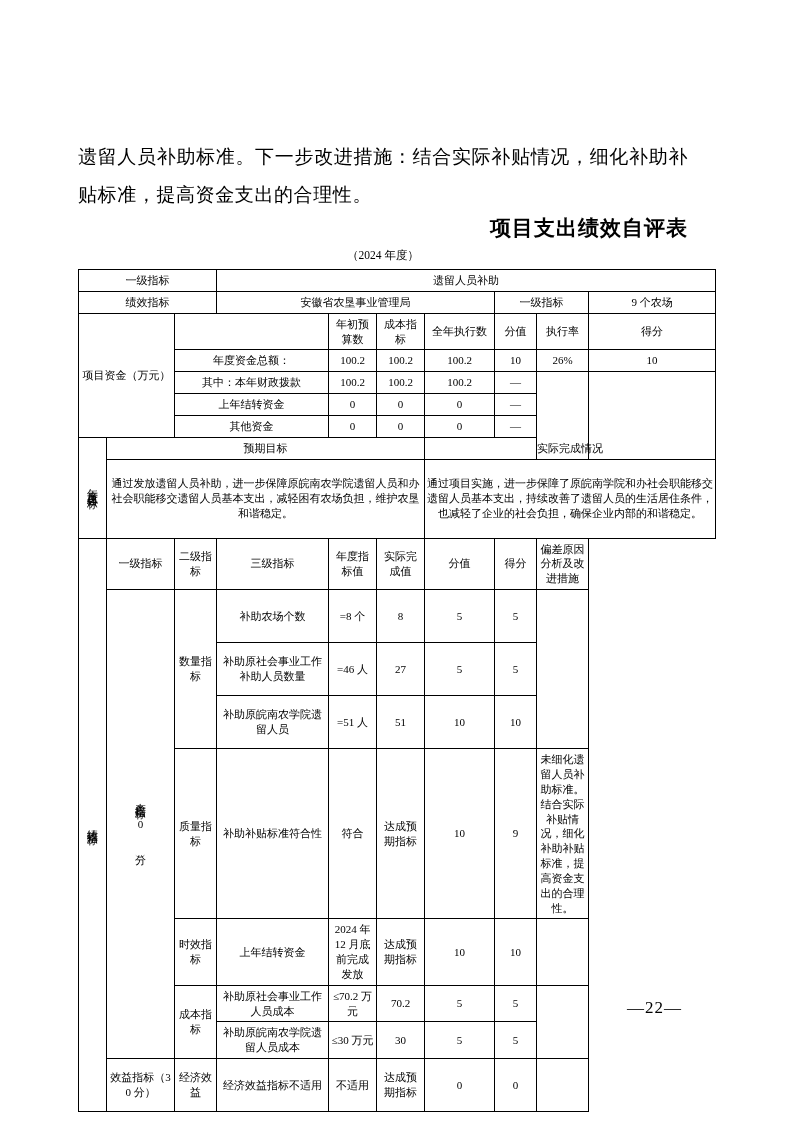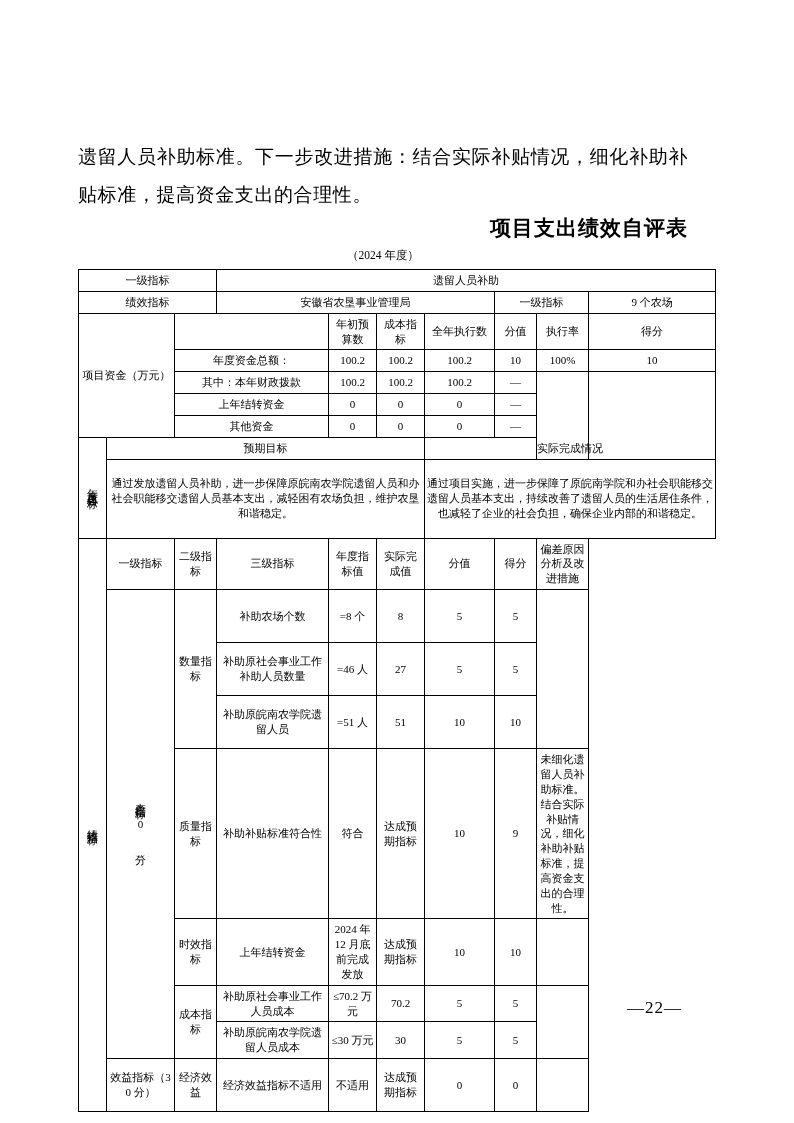--- a/index.html
+++ b/index.html
@@ -138,21 +138,21 @@
         <td class="small">执行率</td>
         <td class="small">得分</td>
       </tr>
 
       <tr>
         <td colspan="2" class="left-text">年度资金总额：</td>
         <td>100.2</td>
         <td>100.2</td>
         <td>100.2</td>
         <td>10</td>
-        <td>100%</td>
+        <td>26%</td>
         <td>10</td>
       </tr>
 
       <tr>
         <td colspan="2" class="left-text">其中：本年财政拨款</td>
         <td>100.2</td>
         <td>100.2</td>
         <td>100.2</td>
         <td>—</td>
         <td rowspan="4"></td>

